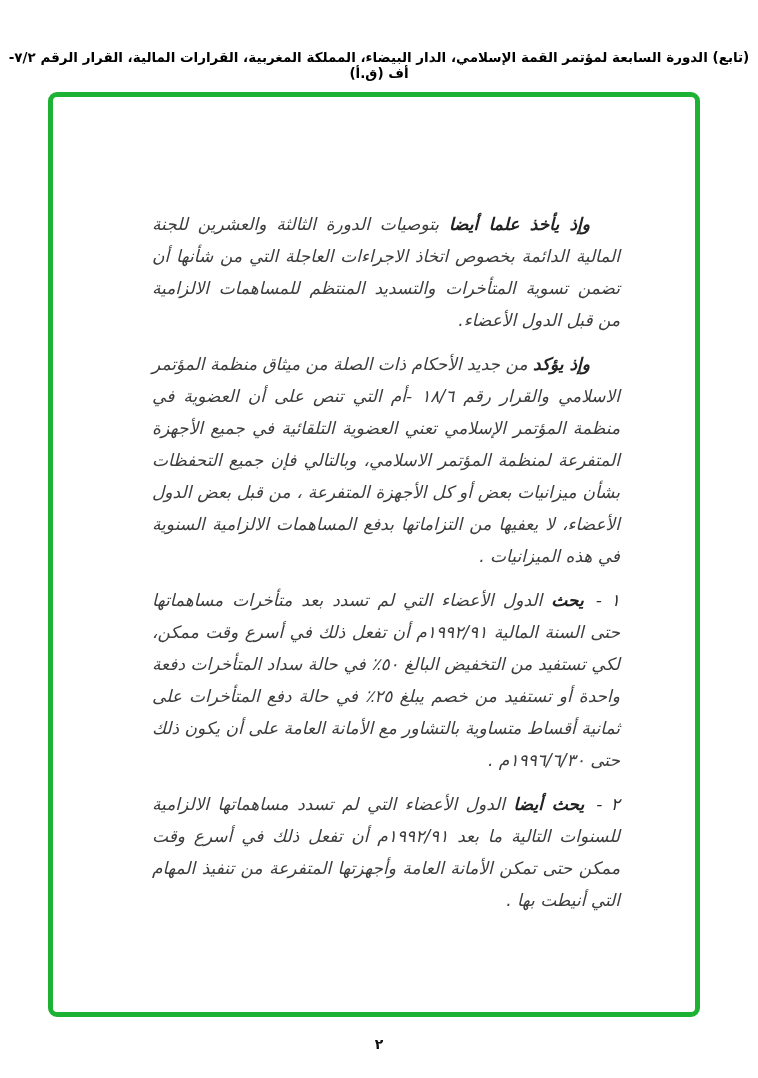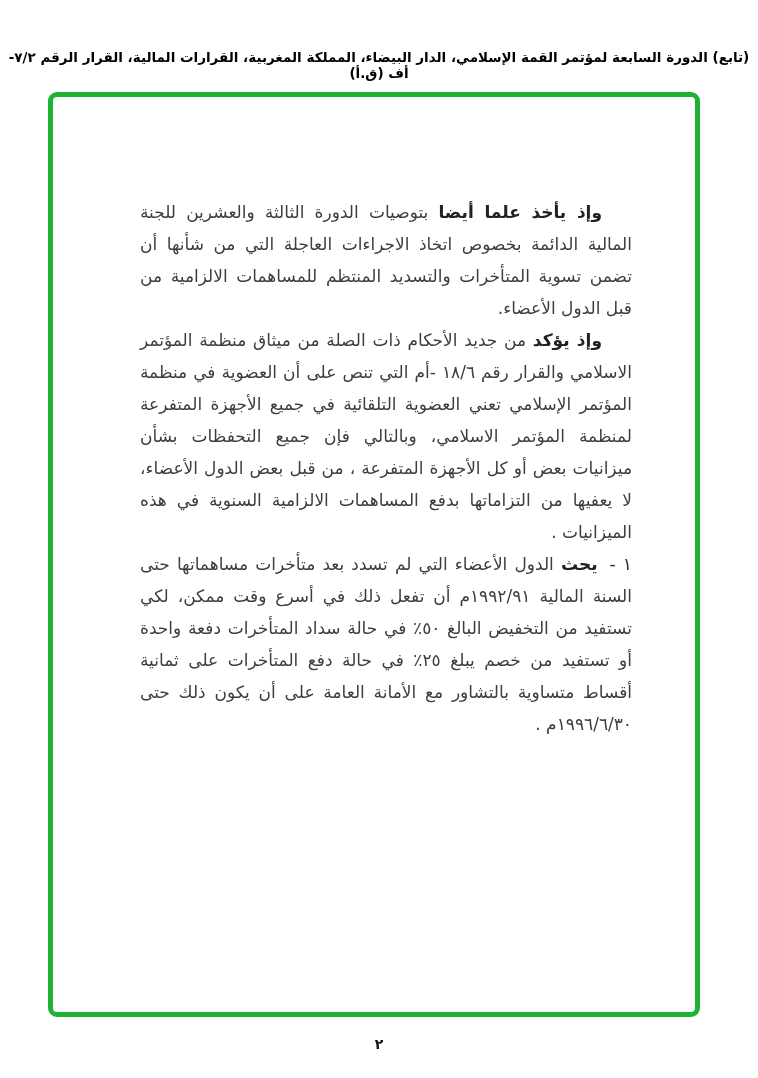--- a/index.html
+++ b/index.html
@@ -47,21 +47,21 @@
     position: absolute;
     left: 140px; top: 196px;
     width: 492px;
     direction: rtl;
     text-align: justify;
     font-size: 17px;
     line-height: 32px;
     color: #3d3d3d;
     font-family: "DejaVu Sans", sans-serif;
   }
-  .doc-body p { margin: 0; }
+  .doc-body p { margin: 12px; font-style: italic; }
   .para { text-indent: 30px; }
   .para-1 { margin-bottom: 10px; }
   .para-2 { margin-bottom: 22px; }
   .lead { font-weight: bold; color: #222; }
   .item { margin-bottom: 14px; }
   .item .marker { margin-left: 12px; color: #2e2e2e; }
 
   
   .page-number {
     position: absolute;
@@ -83,16 +83,17 @@
 <div class="doc-frame"></div>
 
 <div class="doc-body">
 
   <p class="para para-1"><span class="lead">وإذ يأخذ علما أيضا</span><span> بتوصيات الدورة الثالثة والعشرين للجنة المالية الدائمة بخصوص اتخاذ الاجراءات العاجلة التي من شأنها أن تضمن تسوية المتأخرات والتسديد المنتظم للمساهمات الالزامية من قبل الدول الأعضاء.</span></p>
 
   <p class="para para-2"><span class="lead">وإذ يؤكد</span><span> من جديد الأحكام ذات الصلة من ميثاق منظمة المؤتمر الاسلامي والقرار رقم ١٨/٦ -أم التي تنص على أن العضوية في منظمة المؤتمر الإسلامي تعني العضوية التلقائية في جميع الأجهزة المتفرعة لمنظمة المؤتمر الاسلامي، وبالتالي فإن جميع التحفظات بشأن ميزانيات بعض أو كل الأجهزة المتفرعة ، من قبل بعض الدول الأعضاء، لا يعفيها من التزاماتها بدفع المساهمات الالزامية السنوية في هذه الميزانيات .</span></p>
 
   <p class="item"><span class="marker">١ -</span><span class="lead">يحث</span><span> الدول الأعضاء التي لم تسدد بعد متأخرات مساهماتها حتى السنة المالية ١٩٩٢/٩١م أن تفعل ذلك في أسرع وقت ممكن، لكي تستفيد من التخفيض البالغ ٥٠٪ في حالة سداد المتأخرات دفعة واحدة أو تستفيد من خصم يبلغ ٢٥٪ في حالة دفع المتأخرات على ثمانية أقساط متساوية بالتشاور مع الأمانة العامة على أن يكون ذلك حتى ١٩٩٦/٦/٣٠م .</span></p>
 
+  <p class="item"><span class="marker">٢ -</span><span class="lead">يحث أيضا</span><span> الدول الأعضاء التي لم تسدد مساهماتها الالزامية للسنوات التالية ما بعد ١٩٩٢/٩١م أن تفعل ذلك في أسرع وقت ممكن حتى تمكن الأمانة العامة وأجهزتها المتفرعة من تنفيذ المهام التي أنيطت بها .</span></p>
 
 </div>
 
 <div class="page-number">٢</div>
 
 </body></html>

